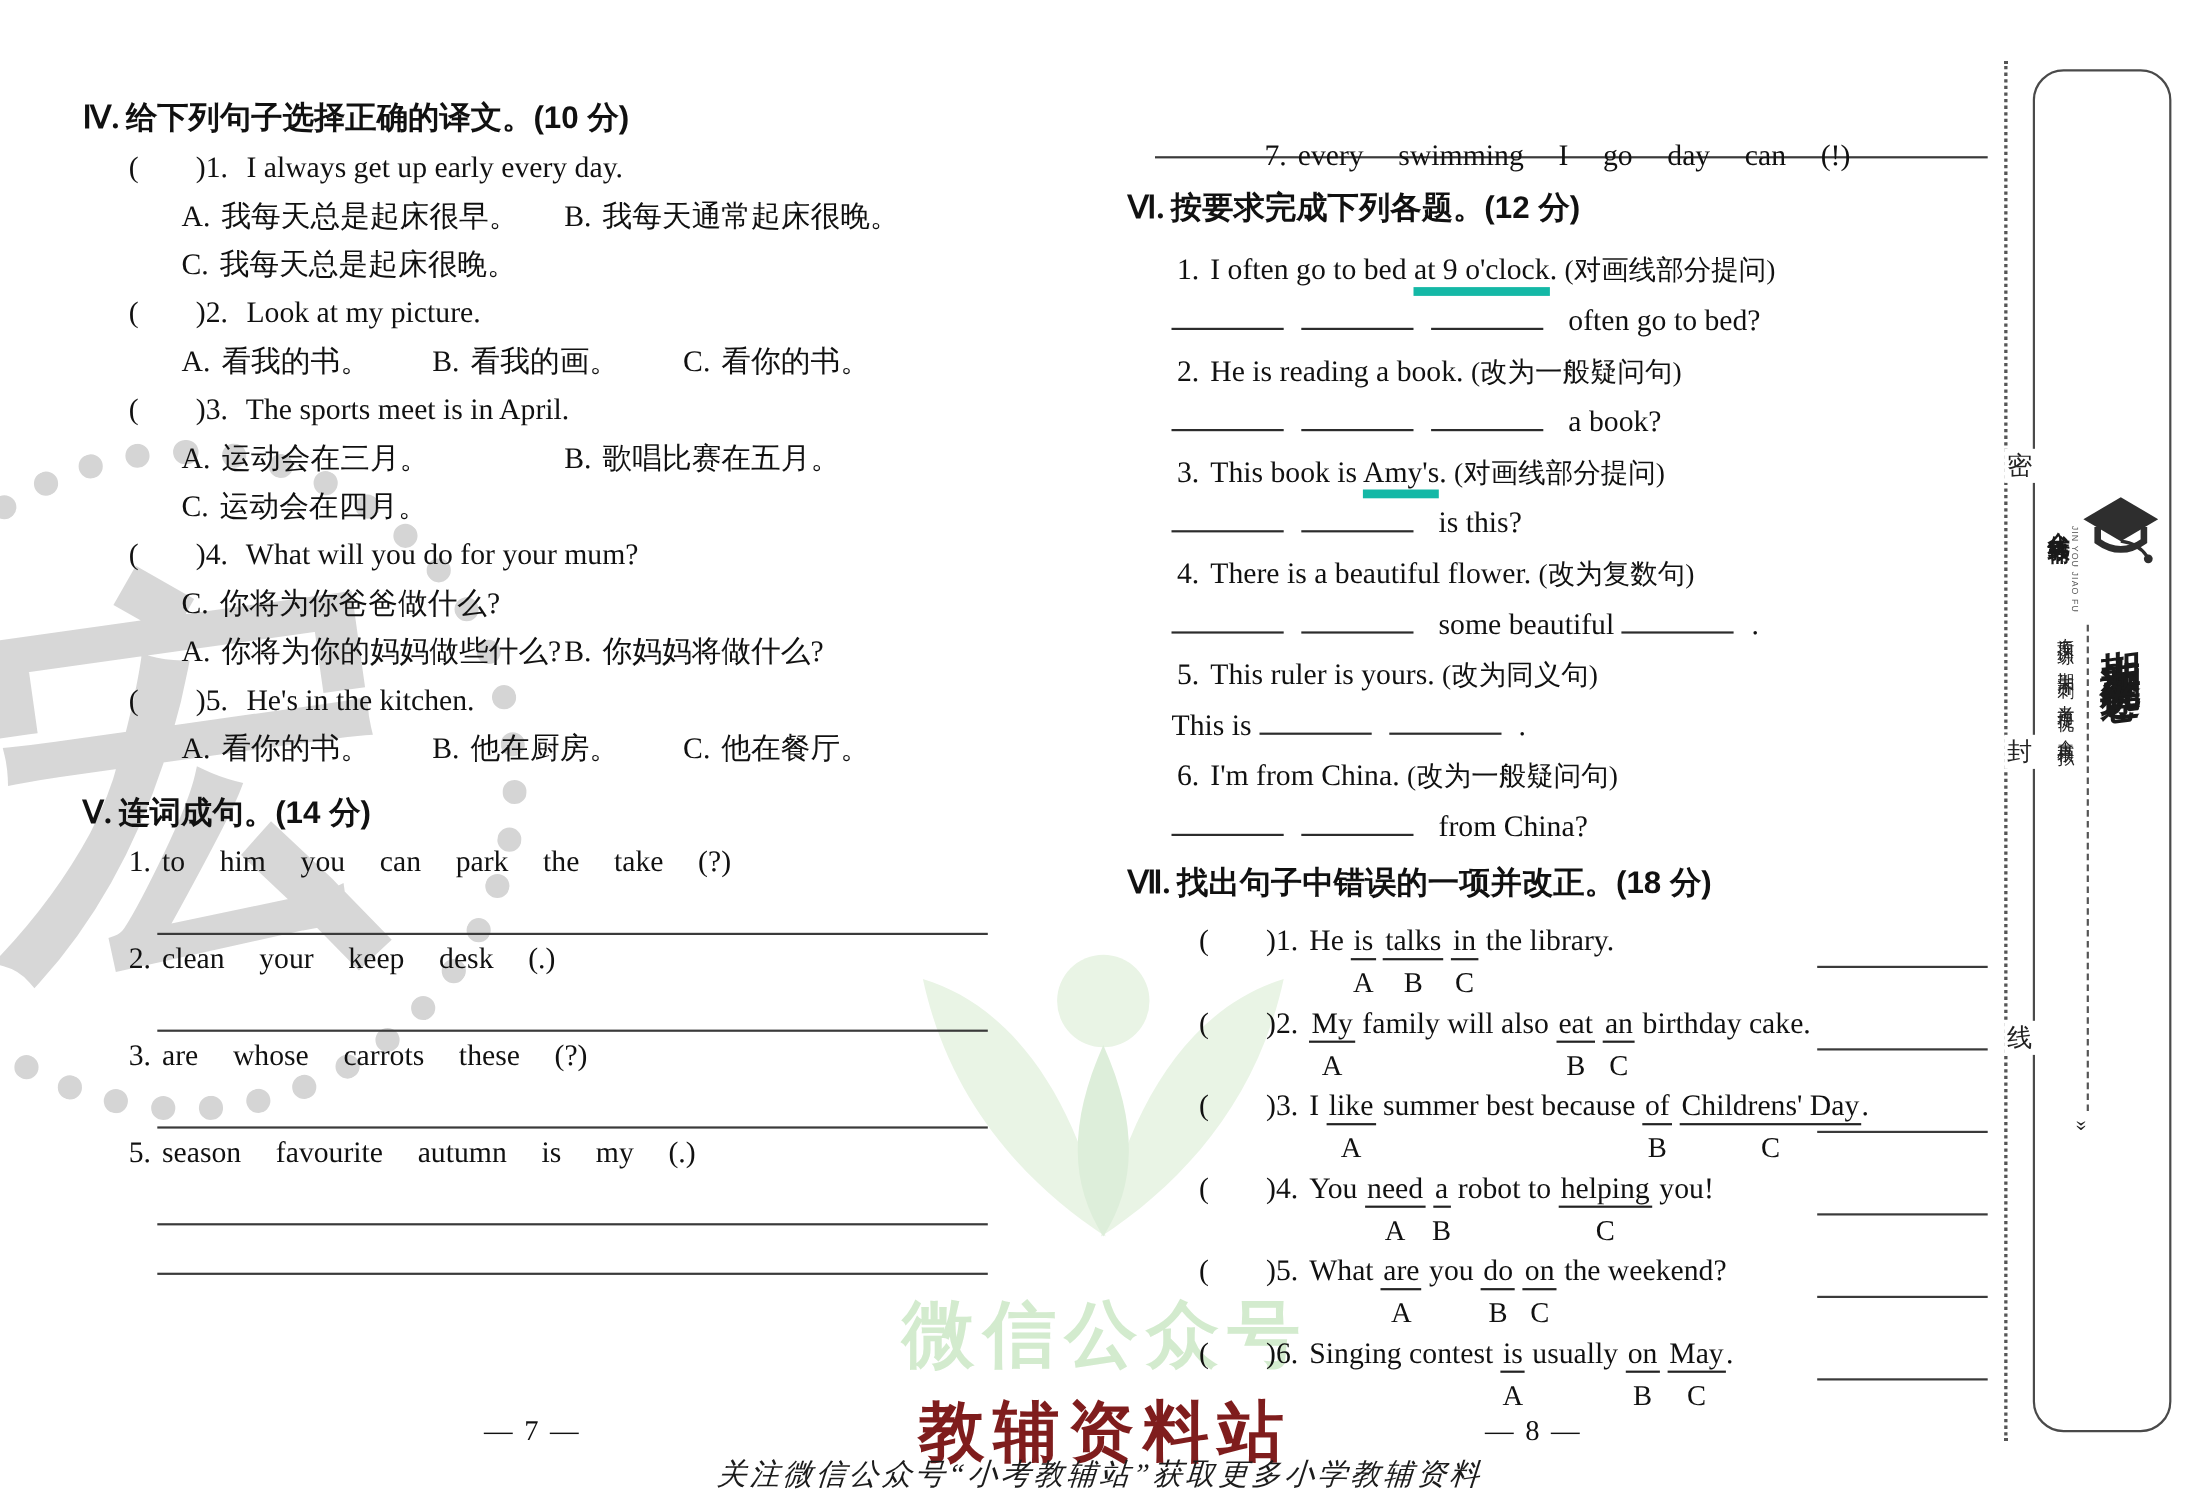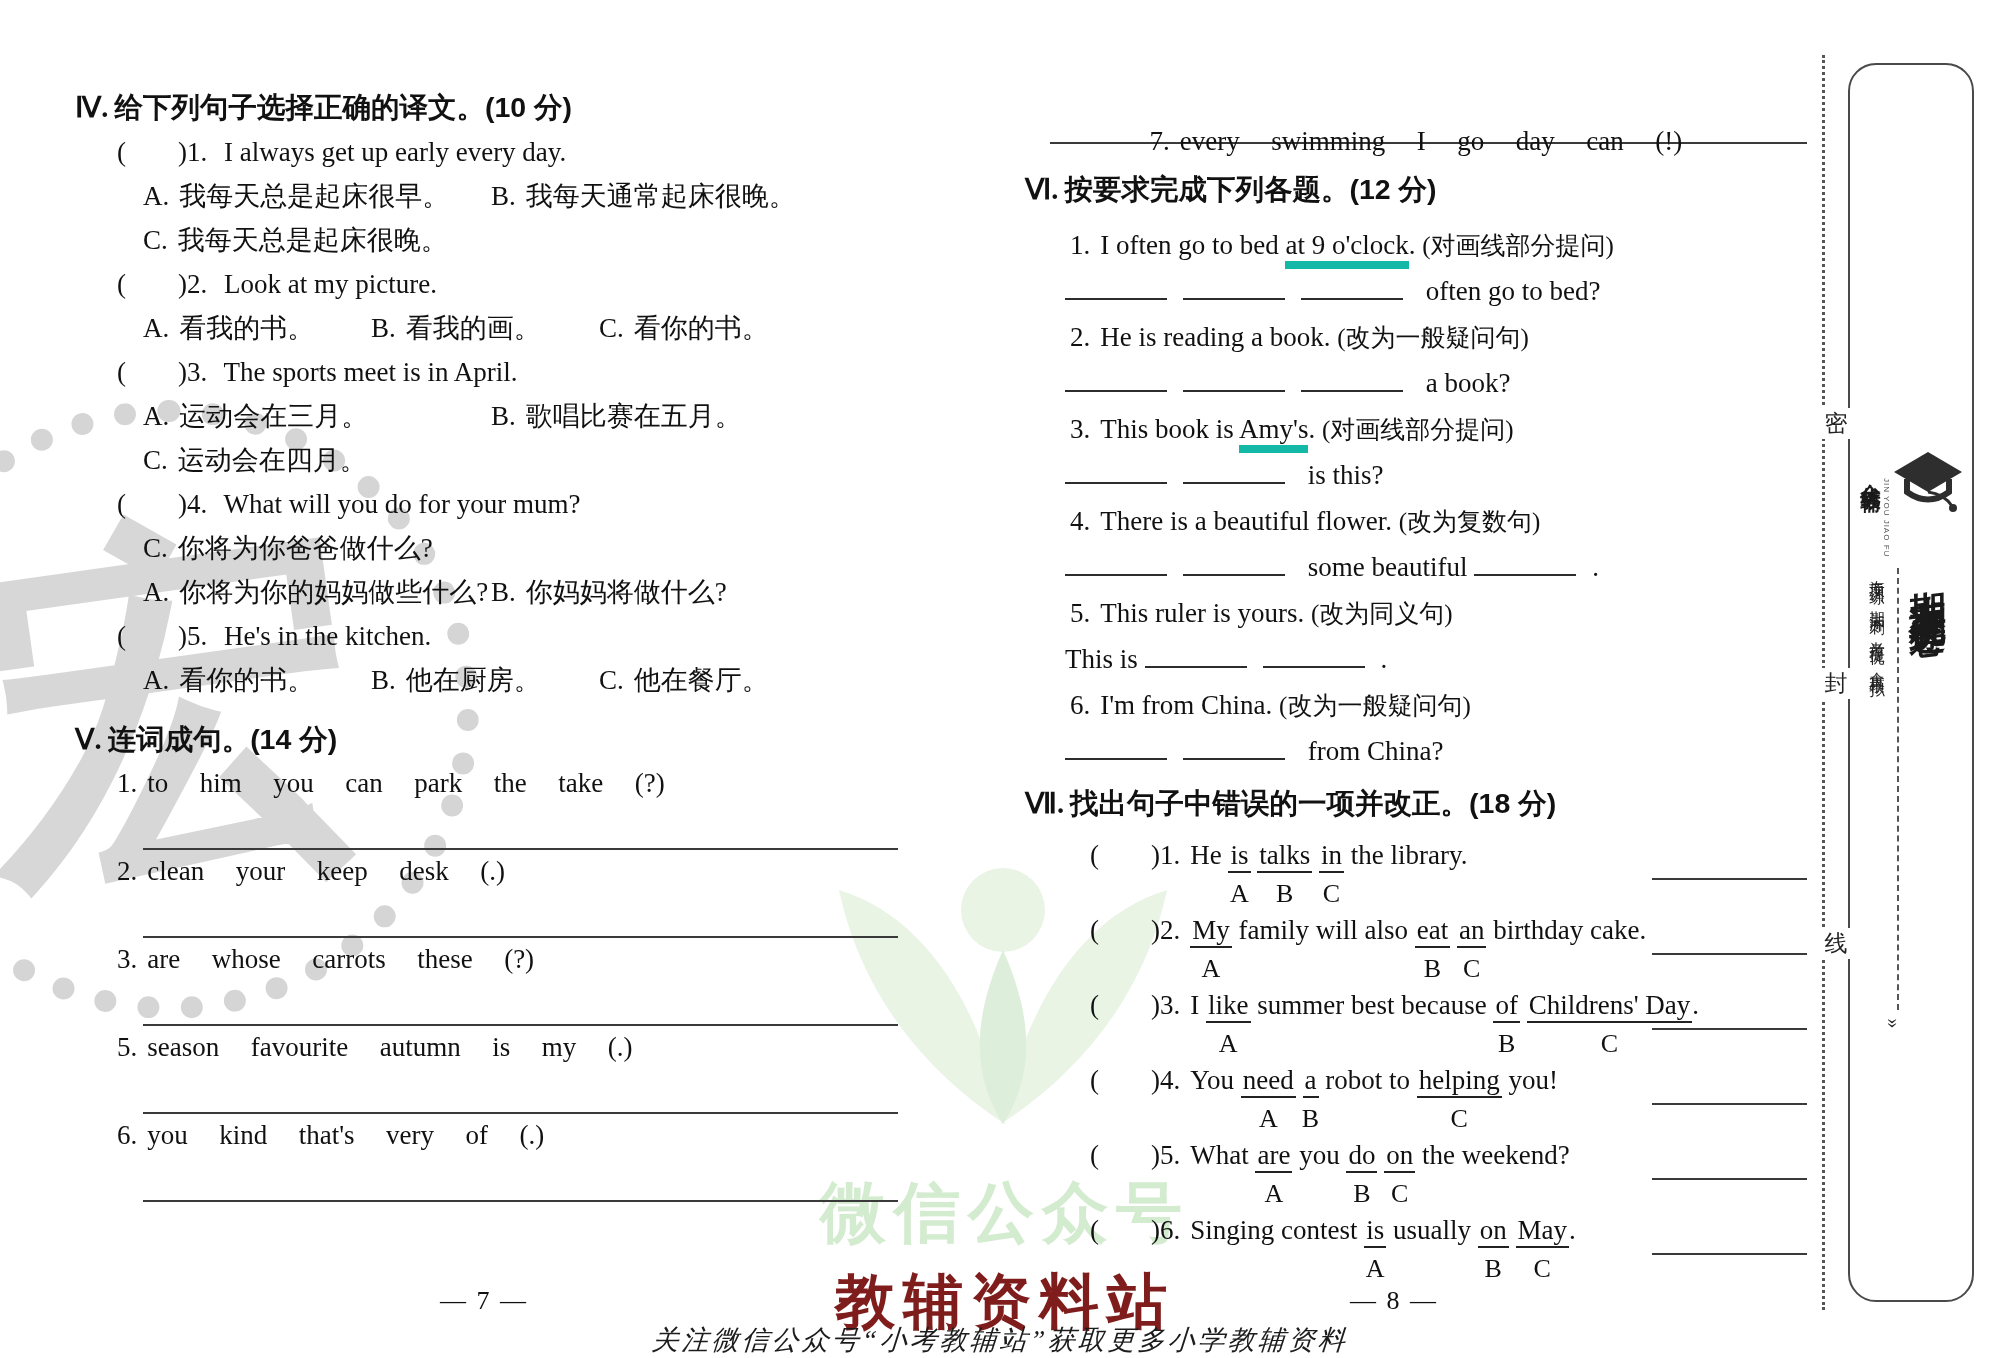--- a/index.html
+++ b/index.html
@@ -24,21 +24,21 @@
   #page8{left:1025px;width:795px;}
 
   .sec-title{font-family:"Liberation Sans",sans-serif;font-weight:bold;font-size:28.5px;
              height:46px;line-height:46px;white-space:nowrap;}
   .sec-title .rn{font-family:"Liberation Serif",serif;margin-right:6px;}
 
   .row{height:44px;line-height:44px;white-space:nowrap;}
   .q-row{margin-left:42px;}
   .brk-gap{display:inline-block;width:52px;}
   .num{margin-right:10px;}
-  .opt-row{margin-left:68px;display:flex;}
+  .opt-row{margin-left:90px;display:flex;}
   .opt{white-space:nowrap;}
   .cols-2 .opt{width:348px;}
   .cols-3 .opt{width:228px;}
   .opt-label{margin-right:10px;}
 
   
   .v-item .v-words{height:43px;line-height:43px;margin-left:42px;word-spacing:9px;white-space:pre;}
   .v-item .v-line{height:43px;margin-left:68px;width:755px;border-bottom:2px solid #3a3a3a;}
   #p8 .v-line7{height:20px;margin-left:25px;width:757px;border-bottom:2px solid #3a3a3a;}
 
@@ -155,21 +155,20 @@
       </div>
       <div class="v-item">
         <div class="v-words"><span class="num">3.</span>are  whose  carrots  these  (?)</div>
         <div class="v-line"></div>
       </div>
       <div class="v-item">
         <div class="v-words"><span class="num">5.</span>season  favourite  autumn  is  my  (.)</div>
         <div class="v-line"></div>
       </div>
       <div class="v-item">
-        <div class="v-words"><span class="num">6.</span>you  kind  that's  very  of  (.)</div>
         <div class="v-line"></div>
       </div>
     </div>
 </div>
 
 <div class="col" id="page8">
   <div id="p8">
     <div class="v-words" style="height:38px;line-height:38px;margin-left:30px;word-spacing:9px;white-space:pre;">
       <span class="num">7.</span><span>every  swimming  I  go  day  can  (!)</span>
     </div>

